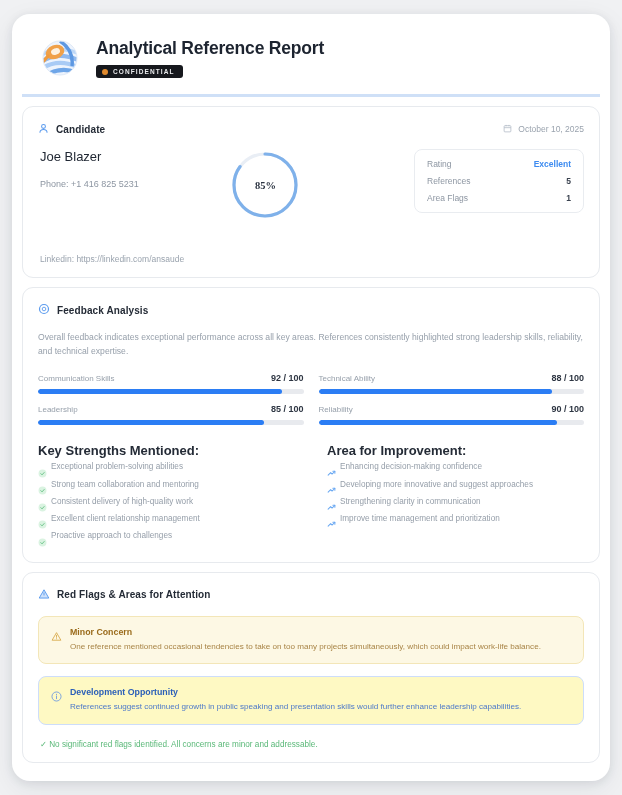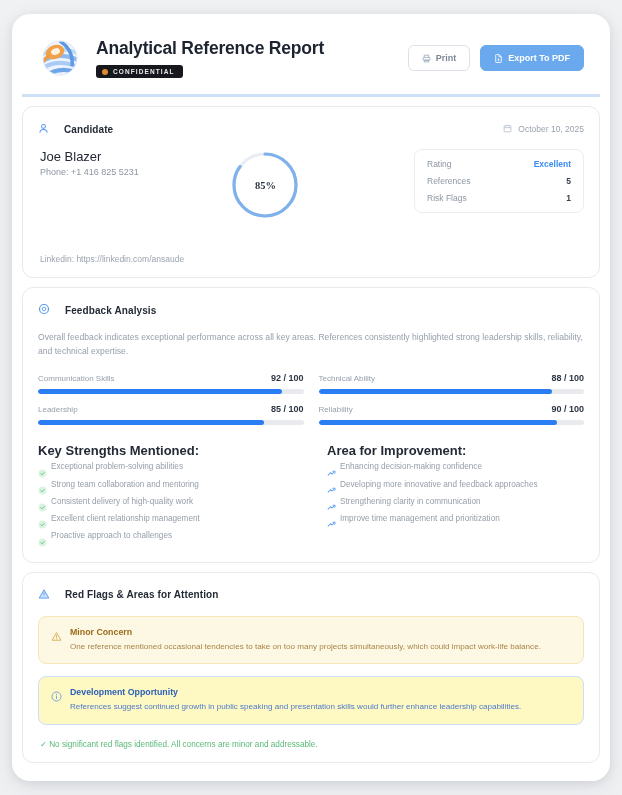--- a/index.html
+++ b/index.html
@@ -57,30 +57,30 @@
   .btn-export { background: #6aa9ee; color: #ffffff; border: 1px solid #6aa9ee; }
   .btn svg { display:block; }
 
   
   .card {
     border: 1px solid #e7eaee;
     border-radius: 11px;
     background: #fff;
     padding: 13px 15px;
   }
-  .sec-head { display: flex; align-items: center; gap: 15px; }
+  .sec-head { display: flex; align-items: center; gap: 7px; }
   .sec-title { font-size: 10px; font-weight: bold; color: #242b36; letter-spacing: .1px; }
 
   
   .cand-top { display: flex; align-items: center; justify-content: space-between; }
   .cand-date { display: flex; align-items: center; gap: 6px; font-size: 8.5px; color: #9aa3ae; }
   .cand-body { display: flex; align-items: flex-start; justify-content: space-between; margin-top: 11px; }
   .cand-left { padding-left: 2px; }
   .cand-name { font-size: 13px; font-weight: normal; color: #212834; }
-  .cand-phone { font-size: 9px; color: #8d96a2; margin-top: 3px; }
+  .cand-phone { font-size: 9px; color: #8d96a2; margin-top: 15px; }
   .cand-link { font-size: 8.5px; color: #9aa3ae; margin-top: 33px; padding-left: 2px; }
 
   .score-ring {
     width: 72px; height: 72px; position: relative; flex: 0 0 72px; margin-right: 22px; font-family: Liberation Serif, serif;
   }
   .score-val {
     position: absolute; inset: 0; display: flex; align-items: center; justify-content: center;
     font-size: 10.5px; font-weight: bold; color: #2c3442;
   }
   .stats {
@@ -152,42 +152,20 @@
           </svg>
         </span>
         <div class="title-wrap">
           <div class="doc-title">Analytical Reference Report</div>
           <div class="badge-conf">
             <span class="badge-dot"></span>
             <span>CONFIDENTIAL</span>
           </div>
         </div>
       </div>
-      <div class="hdr-actions">
-        <div class="btn btn-print">
-          <span>
-            <svg width="9" height="9" viewBox="0 0 16 16" fill="none" stroke="#9aa8bd" stroke-width="1.5">
-              <path d="M4 6V2h8v4"></path>
-                <rect x="2" y="6" width="12" height="5" rx="1"></rect>
-                <path d="M4 11h8v3H4z"></path>
-            </svg>
-          </span>
-          <span>Print</span>
-        </div>
-        <div class="btn btn-export">
-          <span>
-            <svg width="9" height="9" viewBox="0 0 16 16" fill="none" stroke="#ffffff" stroke-width="1.5">
-              <path d="M9 1H4a1 1 0 0 0-1 1v12a1 1 0 0 0 1 1h8a1 1 0 0 0 1-1V5z"></path>
-                <path d="M9 1v4h4"></path>
-                <path d="M8 8v4M6.3 10.3 8 12l1.7-1.7"></path>
-            </svg>
-          </span>
-          <span>Export To PDF</span>
-        </div>
-      </div>
     </div>
 
     <div class="card">
       <div class="cand-top">
         <div class="sec-head">
           <span>
             <svg width="11" height="11" viewBox="0 0 16 16" fill="none" stroke="#5d9cee" stroke-width="1.5">
               <circle cx="8" cy="5" r="2.8"></circle>
                 <path d="M2.8 14c0-2.9 2.3-4.6 5.2-4.6s5.2 1.7 5.2 4.6"></path>
             </svg>
@@ -222,21 +200,21 @@
         <div class="stats">
           <div class="stat-row">
             <span class="stat-k">Rating</span>
             <span class="stat-v accent">Excellent</span>
           </div>
           <div class="stat-row">
             <span class="stat-k">References</span>
             <span class="stat-v">5</span>
           </div>
           <div class="stat-row">
-            <span class="stat-k">Risk Flags</span>
+            <span class="stat-k">Area Flags</span>
             <span class="stat-v">1</span>
           </div>
         </div>
       </div>
 
       <div class="cand-link">Linkedin: https://linkedin.com/ansaude</div>
     </div>
 
     <div class="card">
       <div class="sec-head">
@@ -336,21 +314,21 @@
                   <path d="M2 11 6.5 6.5 9 9 14 4"></path>
                   <path d="M10.4 4H14v3.6"></path>
                 </svg></span>
             <span class="li-txt">Enhancing decision-making confidence</span>
           </div>
           <div class="li">
             <span class="ico-arrow"><svg viewBox="0 0 16 16" width="9" height="9" fill="none" stroke="#69a8f2" stroke-width="1.8" stroke-linecap="round" stroke-linejoin="round">
                   <path d="M2 11 6.5 6.5 9 9 14 4"></path>
                   <path d="M10.4 4H14v3.6"></path>
                 </svg></span>
-            <span class="li-txt">Developing more innovative and feedback approaches</span>
+            <span class="li-txt">Developing more innovative and suggest approaches</span>
           </div>
           <div class="li">
             <span class="ico-arrow"><svg viewBox="0 0 16 16" width="9" height="9" fill="none" stroke="#69a8f2" stroke-width="1.8" stroke-linecap="round" stroke-linejoin="round">
                   <path d="M2 11 6.5 6.5 9 9 14 4"></path>
                   <path d="M10.4 4H14v3.6"></path>
                 </svg></span>
             <span class="li-txt">Strengthening clarity in communication</span>
           </div>
           <div class="li">
             <span class="ico-arrow"><svg viewBox="0 0 16 16" width="9" height="9" fill="none" stroke="#69a8f2" stroke-width="1.8" stroke-linecap="round" stroke-linejoin="round">

